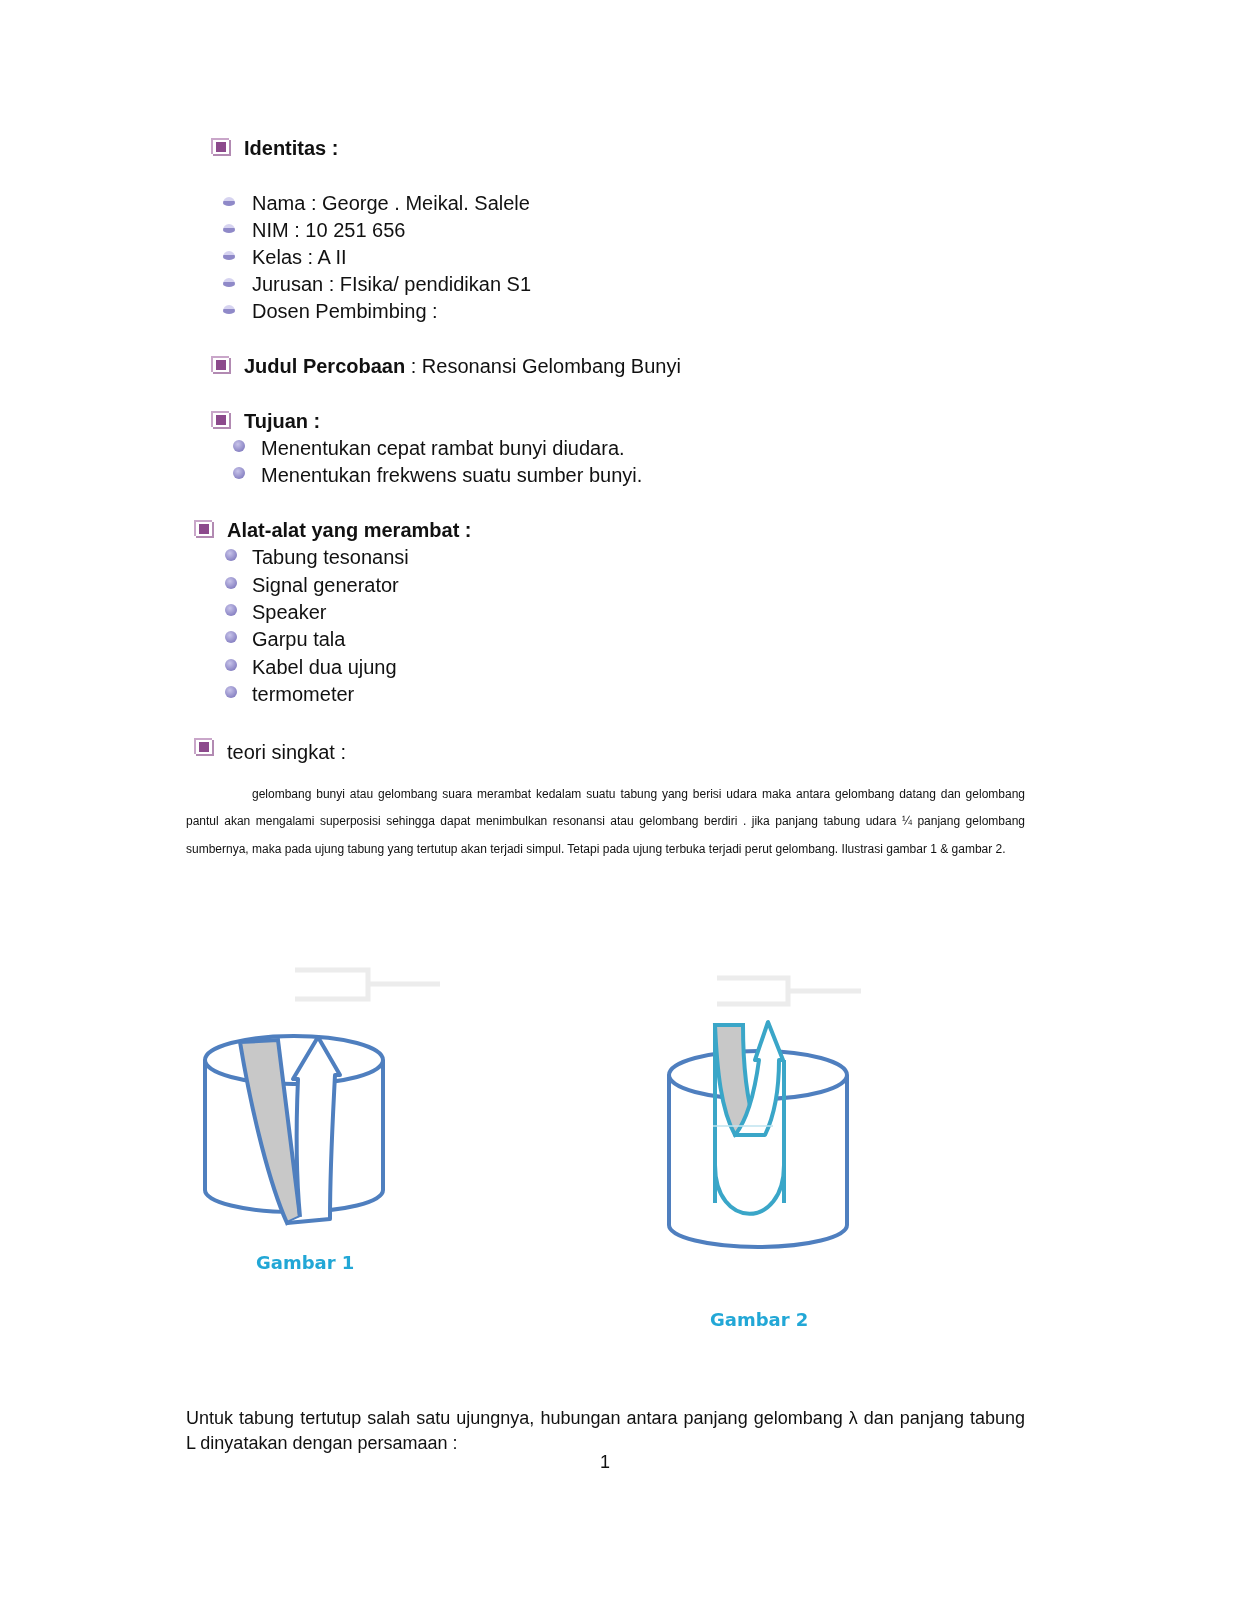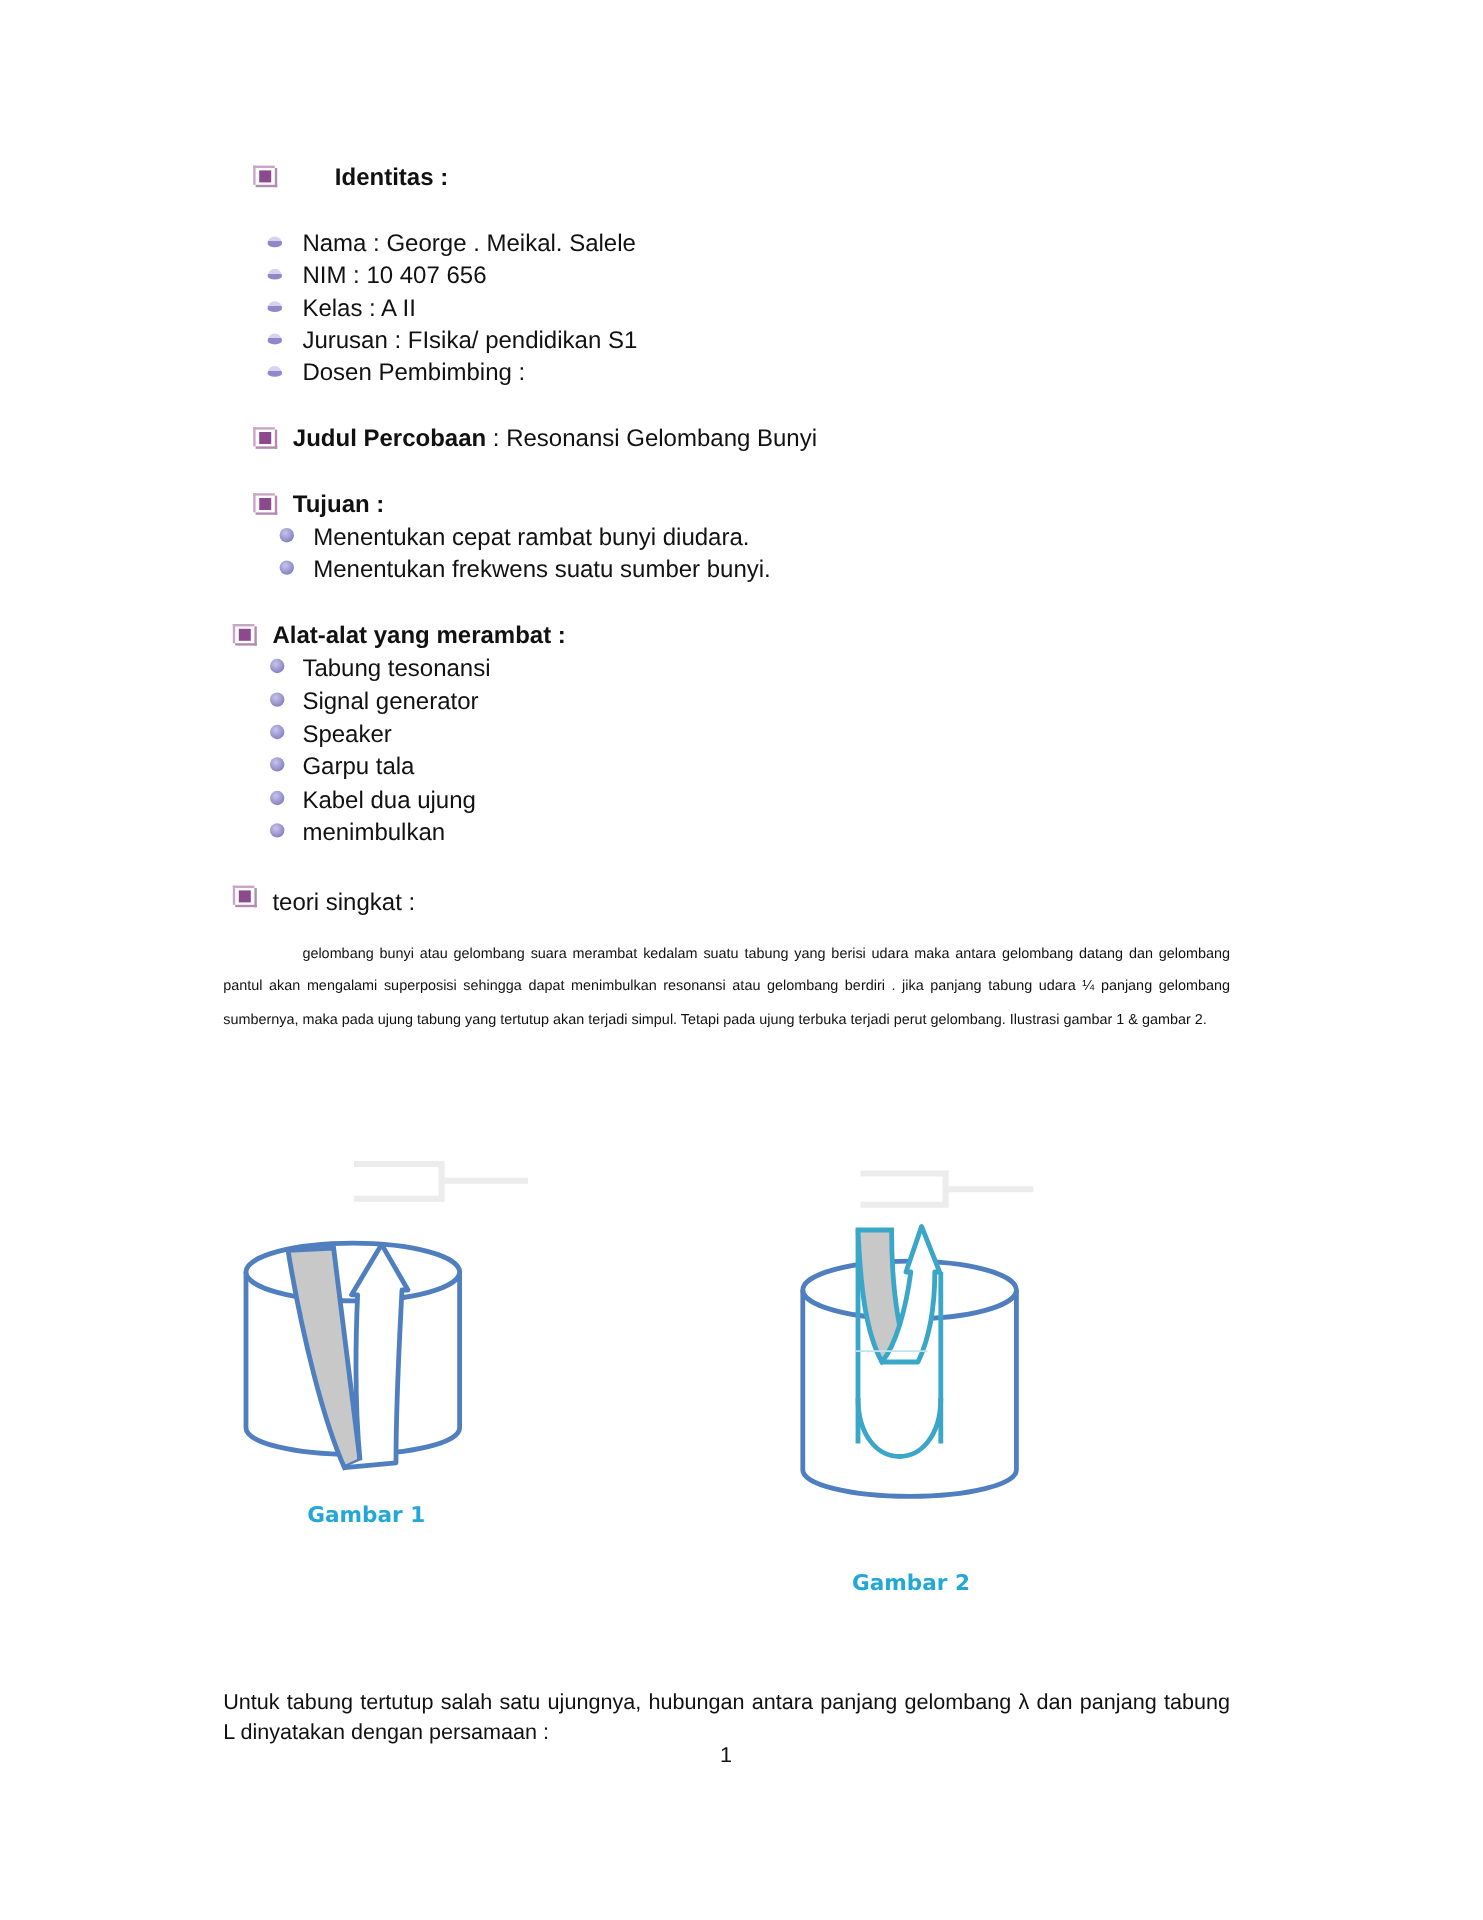--- a/index.html
+++ b/index.html
@@ -26,26 +26,26 @@
   .pagenum { position:absolute; left:0; width:1210px; text-align:center; top:1452px; font-size:18px; }
 </style>
 </head>
 <body>
 
 <div class="sq-bullet" style="left:211px;top:138px;">
     <div class="outer"></div>
     <div class="outer2"></div>
     <div class="inner"></div>
   </div>
-<div class="abs txt bold" style="left:244px;top:136px;margin-left:35px;">Identitas :</div>
+<div class="abs txt bold" style="left:244px;top:136px;">Identitas :</div>
 
 <div class="dot half" style="left:223px;top:197px;"></div>
 <div class="abs txt" style="left:252px;top:191px;">Nama : George . Meikal. Salele</div>
 <div class="dot half" style="left:223px;top:224px;"></div>
-<div class="abs txt" style="left:252px;top:218px;">NIM : 10 407 656</div>
+<div class="abs txt" style="left:252px;top:218px;">NIM : 10 251 656</div>
 <div class="dot half" style="left:223px;top:251px;"></div>
 <div class="abs txt" style="left:252px;top:245px;">Kelas : A II</div>
 <div class="dot half" style="left:223px;top:278px;"></div>
 <div class="abs txt" style="left:252px;top:272px;">Jurusan : FIsika/ pendidikan S1</div>
 <div class="dot half" style="left:223px;top:305px;"></div>
 <div class="abs txt" style="left:252px;top:299px;">Dosen Pembimbing :</div>
 
 <div class="sq-bullet" style="left:211px;top:356px;">
     <div class="outer"></div>
     <div class="outer2"></div>
@@ -74,21 +74,21 @@
 <div class="abs txt" style="left:252px;top:545px;">Tabung tesonansi</div>
 <div class="dot" style="left:225px;top:577px;"></div>
 <div class="abs txt" style="left:252px;top:573px;">Signal generator</div>
 <div class="dot" style="left:225px;top:604px;"></div>
 <div class="abs txt" style="left:252px;top:600px;">Speaker</div>
 <div class="dot" style="left:225px;top:631px;"></div>
 <div class="abs txt" style="left:252px;top:627px;">Garpu tala</div>
 <div class="dot" style="left:225px;top:659px;"></div>
 <div class="abs txt" style="left:252px;top:655px;text-align:center;">Kabel dua ujung</div>
 <div class="dot" style="left:225px;top:686px;"></div>
-<div class="abs txt" style="left:252px;top:682px;">menimbulkan</div>
+<div class="abs txt" style="left:252px;top:682px;">termometer</div>
 
 <div class="sq-bullet" style="left:194px;top:738px;">
     <div class="outer"></div>
     <div class="outer2"></div>
     <div class="inner"></div>
   </div>
 <div class="abs txt" style="left:227px;top:728px;margin-top:12px;">teori singkat :</div>
 
 <div class="para" style="top:781px;"><span class="indent"></span><span>gelombang bunyi atau gelombang suara merambat kedalam suatu tabung yang berisi udara maka antara gelombang datang dan gelombang pantul akan mengalami superposisi sehingga dapat menimbulkan resonansi atau gelombang berdiri . jika panjang tabung udara ¼ panjang gelombang sumbernya, maka pada ujung tabung yang tertutup akan terjadi simpul. Tetapi pada ujung terbuka terjadi perut gelombang. Ilustrasi gambar 1 &amp; gambar 2.</span></div>
 

